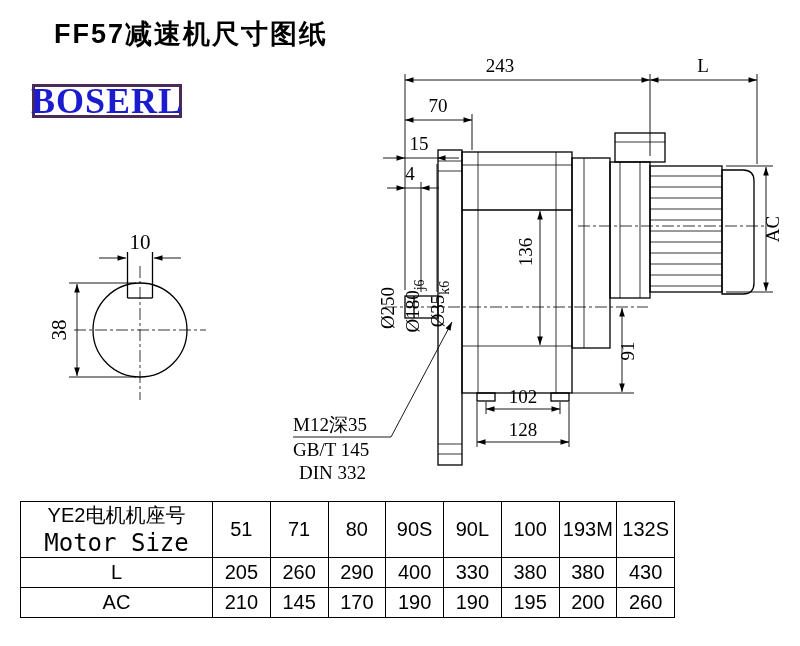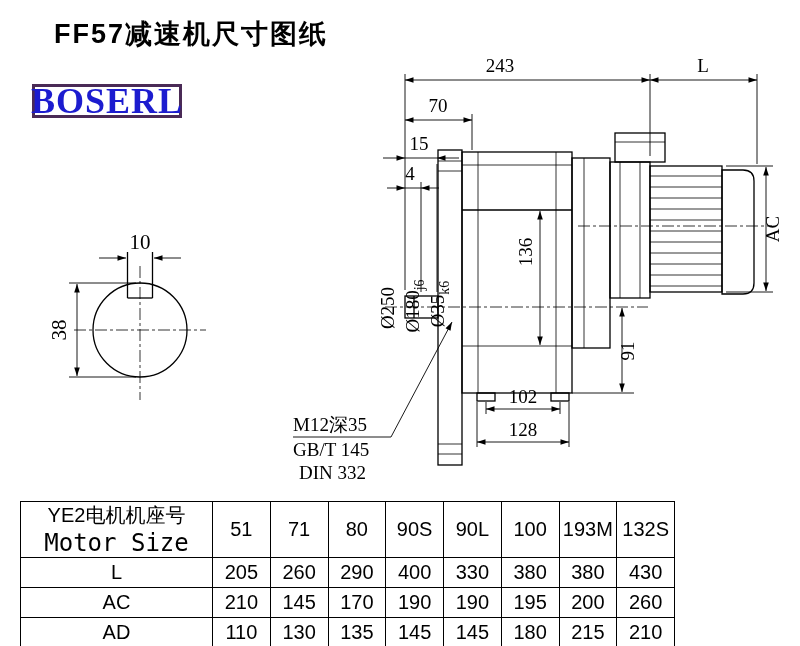--- a/index.html
+++ b/index.html
@@ -201,25 +201,14 @@
     <td>AC</td>
     <td>210</td>
     <td>145</td>
     <td>170</td>
     <td>190</td>
     <td>190</td>
     <td>195</td>
     <td>200</td>
     <td>260</td>
   </tr>
-  <tr>
-    <td>AD</td>
-    <td>110</td>
-    <td>130</td>
-    <td>135</td>
-    <td>145</td>
-    <td>145</td>
-    <td>180</td>
-    <td>215</td>
-    <td>210</td>
-  </tr>
 </tbody>
   </table>
 
 </body></html>

